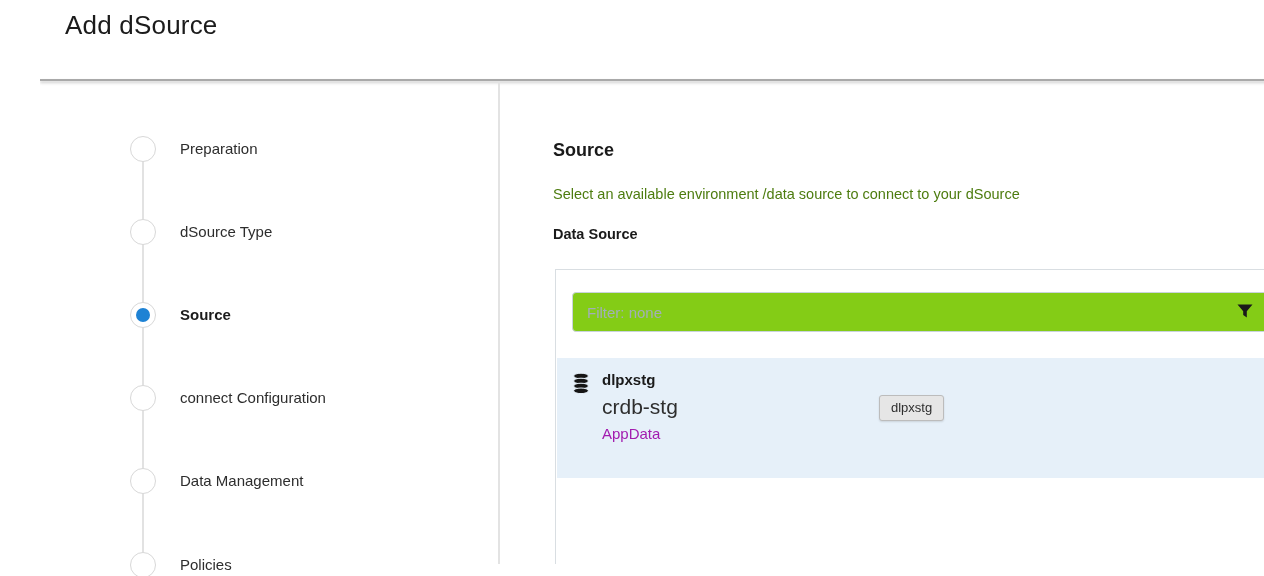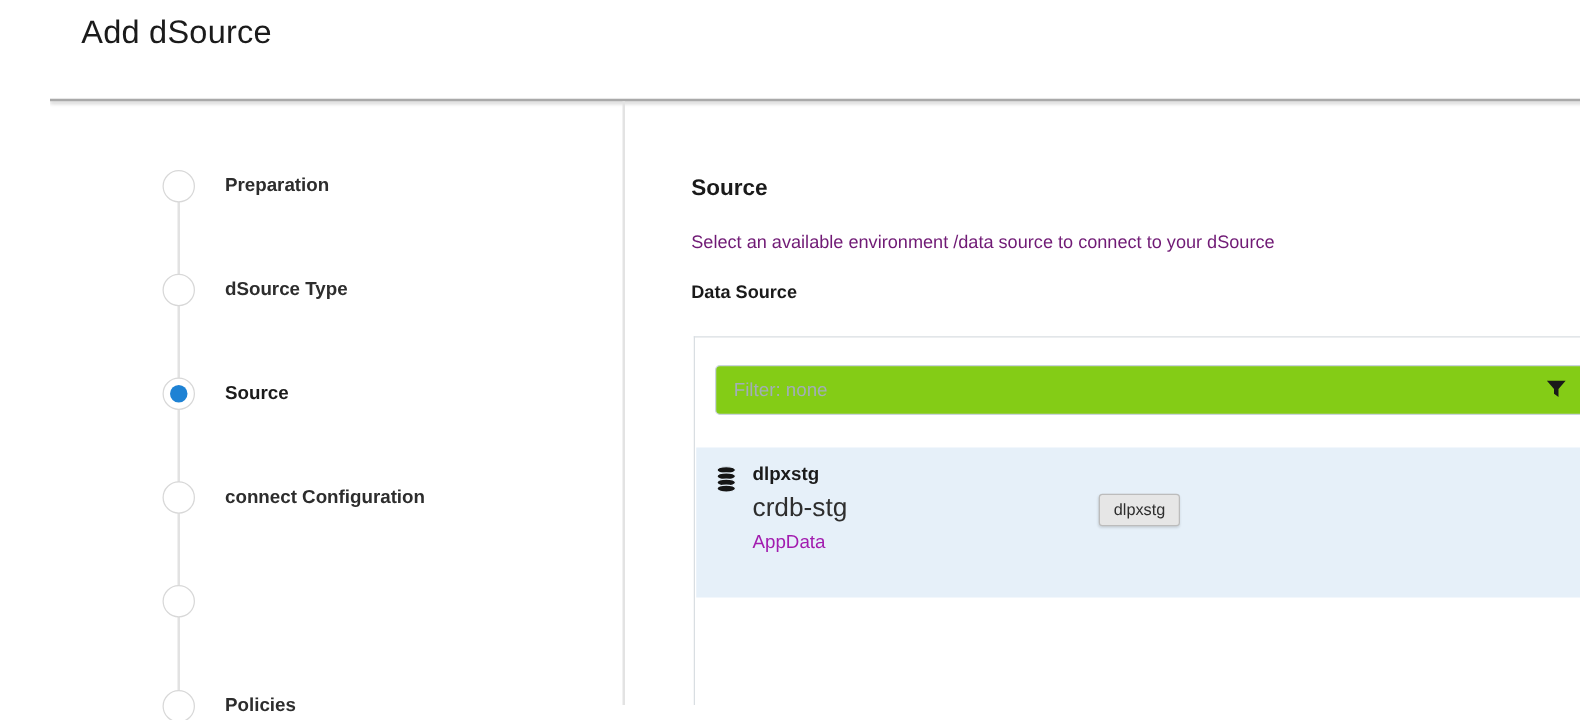--- a/index.html
+++ b/index.html
@@ -15,27 +15,27 @@
 
   
   .panel-divider { position:absolute; left:458px; top:81px; width:2px; height:483px; background:#e3e3e3; }
   .step-connector { position:absolute; left:102px; top:149px; width:2px; height:427px; background:#e2e2e2; }
   .step { position:absolute; left:0; width:440px; height:26px; cursor:pointer; }
   .step-circle { position:absolute; left:90px; top:0; width:26px; height:26px; border-radius:50%;
                  background:#fff; border:1.5px solid #d8d8d8; }
   .step-dot { display:none; position:absolute; left:50%; top:50%; width:14px; height:14px;
               margin:-7px 0 0 -7px; border-radius:50%; background:#1e82d4; }
   .step.active .step-dot { display:block; }
-  .step-label { position:absolute; left:140px; top:0; line-height:26px; font-size:15px; color:#2d2d2d;font-weight:bold; }
+  .step-label { position:absolute; left:140px; top:0; line-height:26px; font-size:15px; color:#2d2d2d; }
   .step.active .step-label { font-weight:bold; color:#1b1b1b; }
   .s0{top:136px}.s1{top:219px}.s2{top:302px}.s3{top:385px}.s4{top:468px}.s5{top:552px}
 
   
   .panel-heading { position:absolute; left:513px; top:140px; font-size:18px; font-weight:bold; color:#1a1a1a; }
-  .panel-desc { position:absolute; left:513px; top:186px; font-size:14.5px; color:#701a75; }
+  .panel-desc { position:absolute; left:513px; top:186px; font-size:14.5px; color:#4d7c0f; }
   .field-label { position:absolute; left:513px; top:226px; font-size:14.5px; font-weight:bold; color:#1a1a1a;text-align:right; }
 
   .ds-container { position:absolute; left:515px; top:269px; width:728px; height:295px;
                   background:#fff; border:1px solid #d9dee2; border-bottom:none; }
 
   .filter-wrap { position:absolute; left:16px; top:22px; width:696px; height:40px; }
   .filter-input { width:100%; height:100%; border:1px solid #c9d4dc; border-radius:4px;
                   padding:0 44px 0 14px; font-size:15px; color:#333; outline:none;
                   font-family:"Liberation Sans","DejaVu Sans",sans-serif; background:#84cc16; }
   .filter-input::placeholder { color:#a2aeb8; opacity:1; }
@@ -77,20 +77,21 @@
         <span class="step-dot"></span>
       </span>
     <span class="step-label">Source</span>
   </div>
   <div class="step s3">
     <span class="step-circle"></span>
     <span class="step-label">connect Configuration</span>
   </div>
   <div class="step s4">
     <span class="step-circle"></span>
+    <span class="step-label">Data Management</span>
   </div>
   <div class="step s5">
     <span class="step-circle"></span>
     <span class="step-label">Policies</span>
   </div>
 
   <div class="panel-heading">Source</div>
   <div class="panel-desc">Select an available environment /data source to connect to your dSource</div>
   <div class="field-label">Data Source</div>
 

